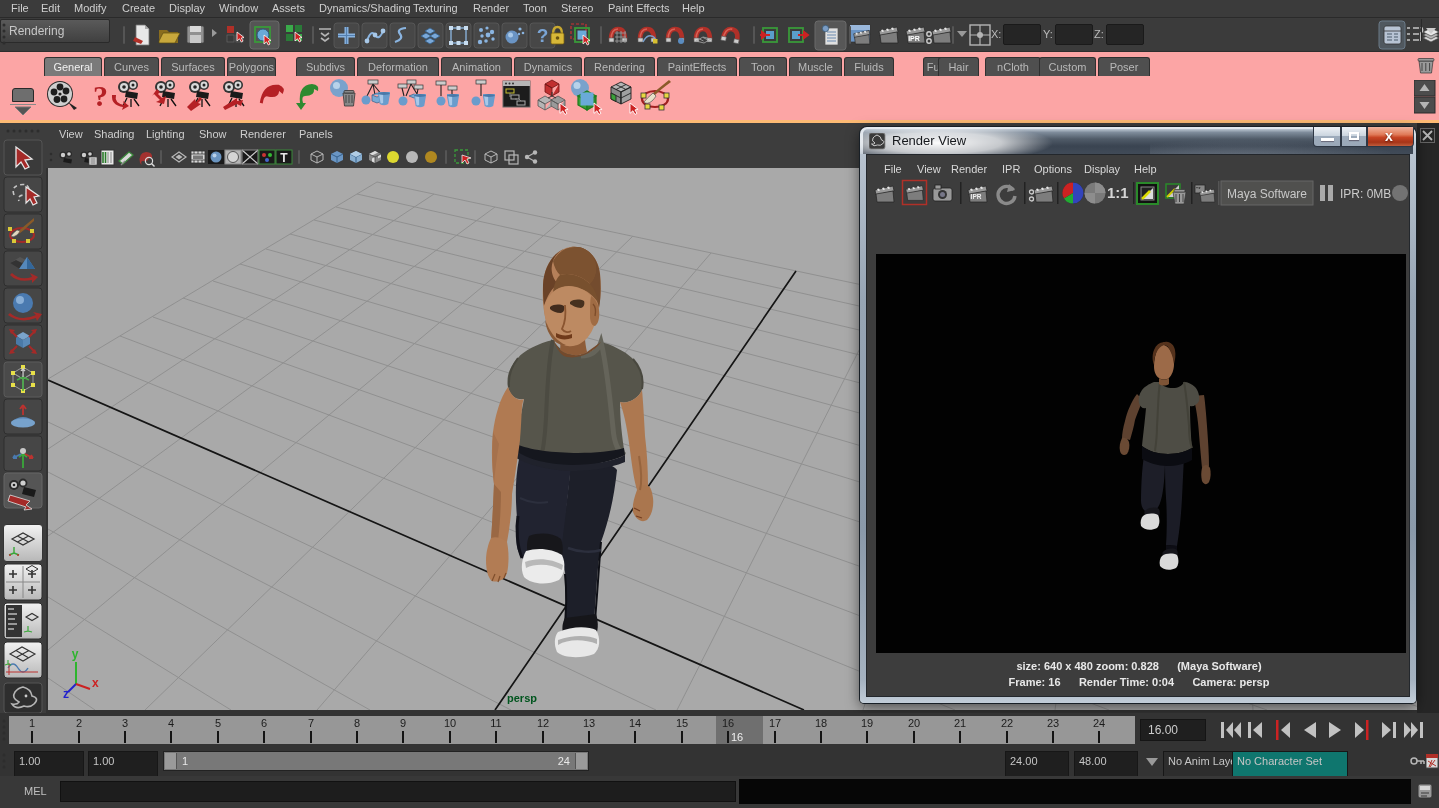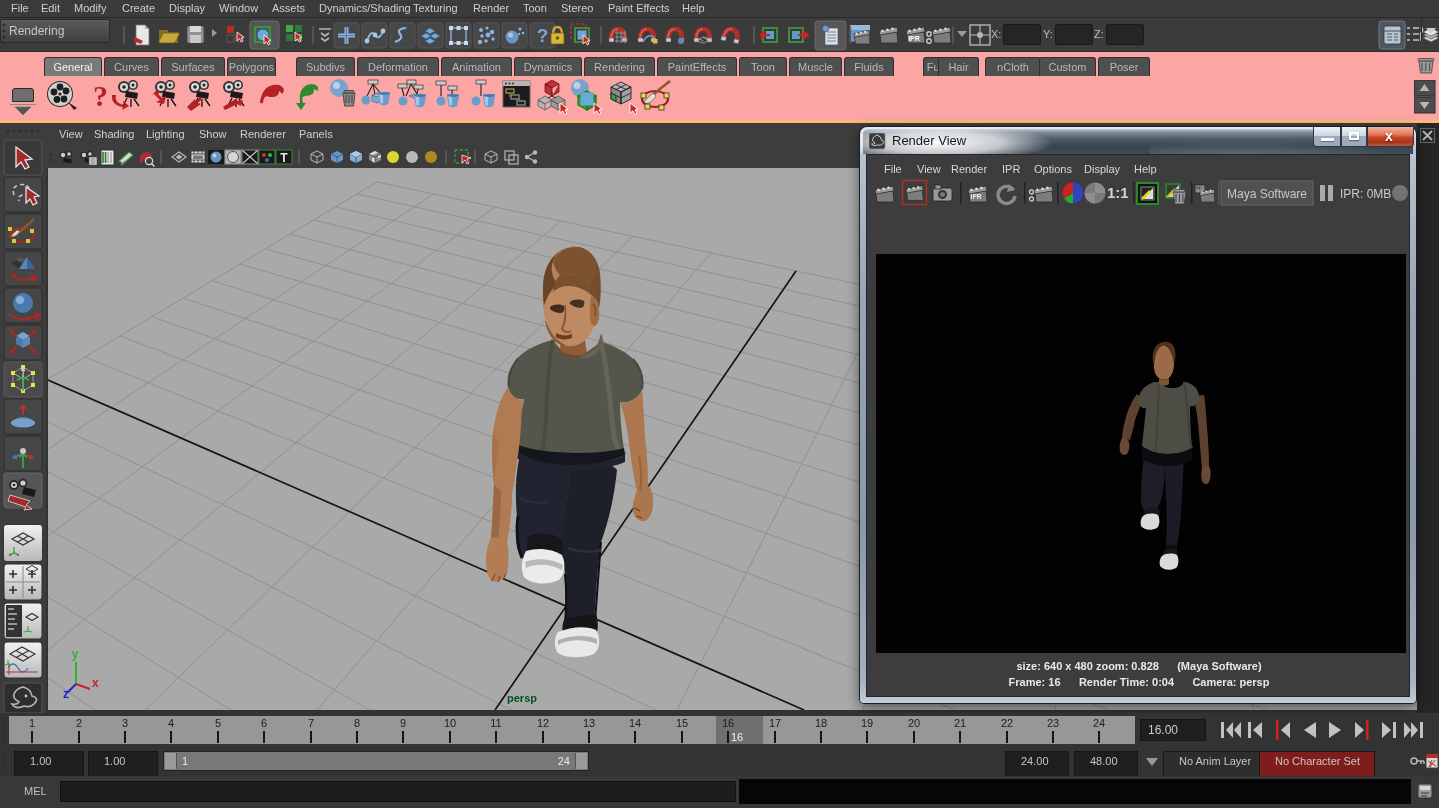--- a/index.html
+++ b/index.html
@@ -32,21 +32,21 @@
 #vp3d{position:absolute;left:0;top:45px;width:1393px;height:542px;background:#a9a9a9;border-left:2px solid #333;}
 #vpbottom{position:absolute;left:0;top:587px;width:1393px;height:3px;background:#333;}
 #rightstrip{position:absolute;left:1417px;top:0;width:22px;height:590px;background:#262626;}
 
 #rv{position:absolute;left:860px;top:4px;width:556px;height:576px;}
 
 #timeline{left:0;top:713px;width:1439px;height:34px;background:#333333;}
 #timefield{position:absolute;left:1140px;top:6px;width:66px;height:22px;background:#1f1f1f;border:1px solid #151515;color:#ccc;font-size:12px;line-height:20px;padding-left:7px;}
 
 #rangerow{left:0;top:747px;width:1439px;height:29px;background:#333333;}
-.rfield{position:absolute;top:4px;height:33px;background:#1f1f1f;border:1px solid #171717;color:#c5c5c5;font-size:11px;line-height:18px;padding-left:15px;}
+.rfield{position:absolute;top:4px;height:33px;background:#1f1f1f;border:1px solid #171717;color:#c5c5c5;font-size:11px;line-height:18px;padding-left:4px;}
 
 #melrow{left:0;top:776px;width:1439px;height:32px;background:#383838;}
 #melrow .lab{position:absolute;left:24px;top:9px;color:#c0c0c0;font-size:11px;}
 #melinput{position:absolute;left:60px;top:5px;width:676px;height:21px;background:#1d1d1d;border:1px solid #111;}
 #melout{position:absolute;left:739px;top:3px;width:672px;height:25px;background:#060606;}
 </style>
 </head>
 <body>
 <div id="root">
   <div id="menubar" class="abs">
@@ -1055,21 +1055,21 @@
     </div>
     <div class="rfield" style="left:1005px;width:64px">24.00</div>
     <div class="rfield" style="left:1074px;width:64px">48.00</div>
     <svg width="14" height="10" style="position:absolute;left:1145px;top:10px">
         <path d="M1 1 h12 l-6 8 Z" fill="#999"></path>
       </svg>
     <div class="rfield" style="left:1163px;width:106px;background:#2d2d2d;">No Anim Layer</div>
     <svg width="14" height="10" style="position:absolute;left:1275px;top:10px">
         <path d="M1 1 h12 l-6 8 Z" fill="#999"></path>
       </svg>
-    <div class="rfield" style="left:1259px;width:116px;background:#7f1d1d;">No Character Set</div>
+    <div class="rfield" style="left:1232px;width:116px;background:#0f766e;">No Character Set</div>
     <svg width="30" height="29" style="position:absolute;left:1409px;top:0">
       <circle cx="5" cy="14" r="3" fill="none" stroke="#b8b8b8" stroke-width="1.5"></circle>
         <path d="M8 14 h7 m-3 0 v3 m3 -3 v3" stroke="#b8b8b8" stroke-width="1.5"></path>
     </svg>
     <svg width="14" height="16" style="position:absolute;left:1426px;top:7px">
       <rect x="0" y="0" width="12" height="14" fill="#d8d8d8" stroke="#444"></rect>
         <rect x="0" y="0" width="12" height="4" fill="#b03028"></rect>
         <path d="M2 7 l8 5 M6 6 l-3 7 M9 6 l-5 7" stroke="#b03028" stroke-width="1"></path>
     </svg>
   </div>

